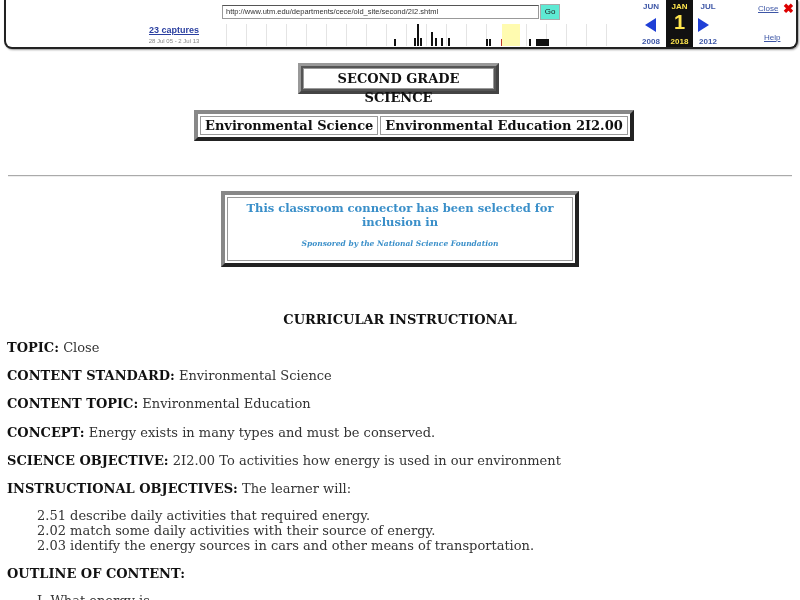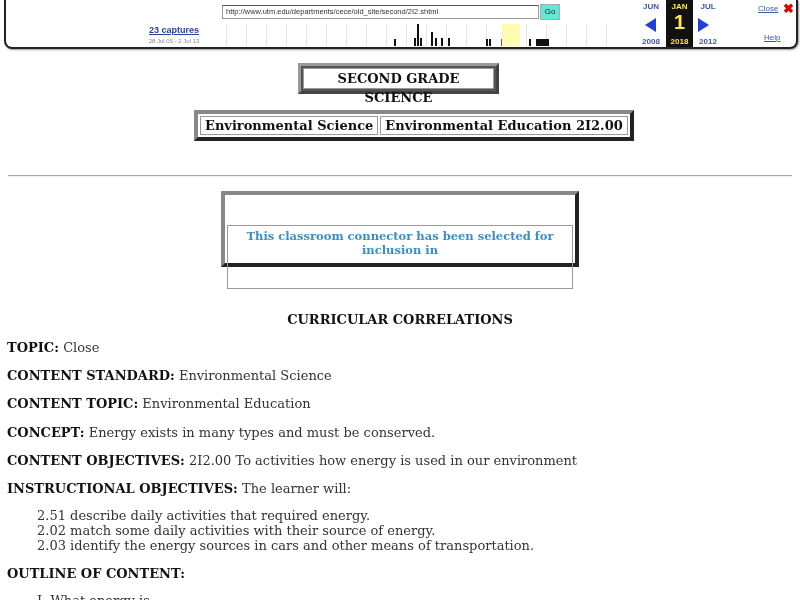--- a/index.html
+++ b/index.html
@@ -36,21 +36,21 @@
   
   .title-box { position: absolute; left: 298px; top: 63px; width: 201px; height: 31px; border: 3px solid; border-color: #999 #444 #444 #999; background: #555; box-sizing: border-box; padding: 2px; }
   .title-inner { background: #fff; border: 1px solid #999; height: 100%; box-sizing: border-box; text-align: center; font-weight: bold; font-size: 13px; line-height: 19px; color: #111; }
 
   .std-table { position: absolute; left: 194px; top: 110px; width: 412px; border-collapse: separate; border-spacing: 2px; border: 4px solid; border-color: #888 #222 #222 #888; background: #fff; }
   .std-table td { border: 1px solid #999; font-weight: bold; font-size: 13px; padding: 1px 4px; color: #111; white-space: nowrap; }
 
   .hr { position: absolute; left: 8px; top: 175px; width: 784px; height: 0; border-top: 1px solid #aaa; border-bottom: 1px solid #eee; }
 
   .dlese { position: absolute; left: 221px; top: 191px; width: 358px; height: 76px; border: 4px solid; border-color: #888 #222 #222 #888; box-sizing: border-box; padding: 2px; background: #fff; }
-  .dlese-inner { border: 1px solid #999; height: 100%; box-sizing: border-box; text-align: center; margin-top: 28px; }
+  .dlese-inner { border: 1px solid #999; height: 100%; box-sizing: border-box; text-align: center; }
   .dlese .l1 { color: #3a8fc9; font-weight: bold; font-size: 11.5px; margin-top: 3px; }
   .dlese .l2 { color: #1c1c8c; font-weight: bold; font-size: 11px; text-decoration: underline; margin-top: 12px; display: block; }
   .dlese .l3 { color: #3a8fc9; font-weight: bold; font-style: italic; font-size: 7.5px; margin-top: 10px; }
 
   .sec-title { position: absolute; left: 0; width: 800px; top: 312px; text-align: center; font-weight: bold; font-size: 13px; color: #111; }
   .field { position: absolute; left: 7px; font-size: 13px; color: #333; white-space: nowrap; }
   .field b { color: #111; }
   .obj { position: absolute; left: 37px; font-size: 13px; color: #333; white-space: nowrap; }
 </style>
 </head>
@@ -133,30 +133,31 @@
     <td>Environmental Education 2I2.00</td>
   </tr>
 </tbody>
   </table>
 
 <div class="hr"></div>
 
 <div class="dlese">
   <div class="dlese-inner">
     <div class="l1">This classroom connector has been selected for inclusion in</div>
+    <div class="l3">Sponsored by the National Science Foundation</div>
   </div>
 </div>
 
-<div class="sec-title">CURRICULAR CORRELATIONS</div>
+<div class="sec-title">CURRICULAR INSTRUCTIONAL</div>
 
 <div class="field" style="top:340px"><b>TOPIC:</b><span> Close</span></div>
 <div class="field" style="top:368px"><b>CONTENT STANDARD:</b><span> Environmental Science</span></div>
 <div class="field" style="top:396px"><b>CONTENT TOPIC:</b><span> Environmental Education</span></div>
 <div class="field" style="top:425px"><b>CONCEPT:</b><span> Energy exists in many types and must be conserved.</span></div>
-<div class="field" style="top:453px"><b>CONTENT OBJECTIVES:</b><span> 2I2.00 To activities how energy is used in our environment</span></div>
+<div class="field" style="top:453px"><b>SCIENCE OBJECTIVE:</b><span> 2I2.00 To activities how energy is used in our environment</span></div>
 <div class="field" style="top:481px"><b>INSTRUCTIONAL OBJECTIVES:</b><span> The learner will:</span></div>
 
 <div class="obj" style="top:508px">2.51 describe daily activities that required energy.</div>
 <div class="obj" style="top:523px">2.02 match some daily activities with their source of energy.</div>
 <div class="obj" style="top:538px">2.03 identify the energy sources in cars and other means of transportation.</div>
 
 <div class="field" style="top:566px"><b>OUTLINE OF CONTENT:</b></div>
 <div class="obj" style="top:593px">I. What energy is</div>
 
 </body></html>

